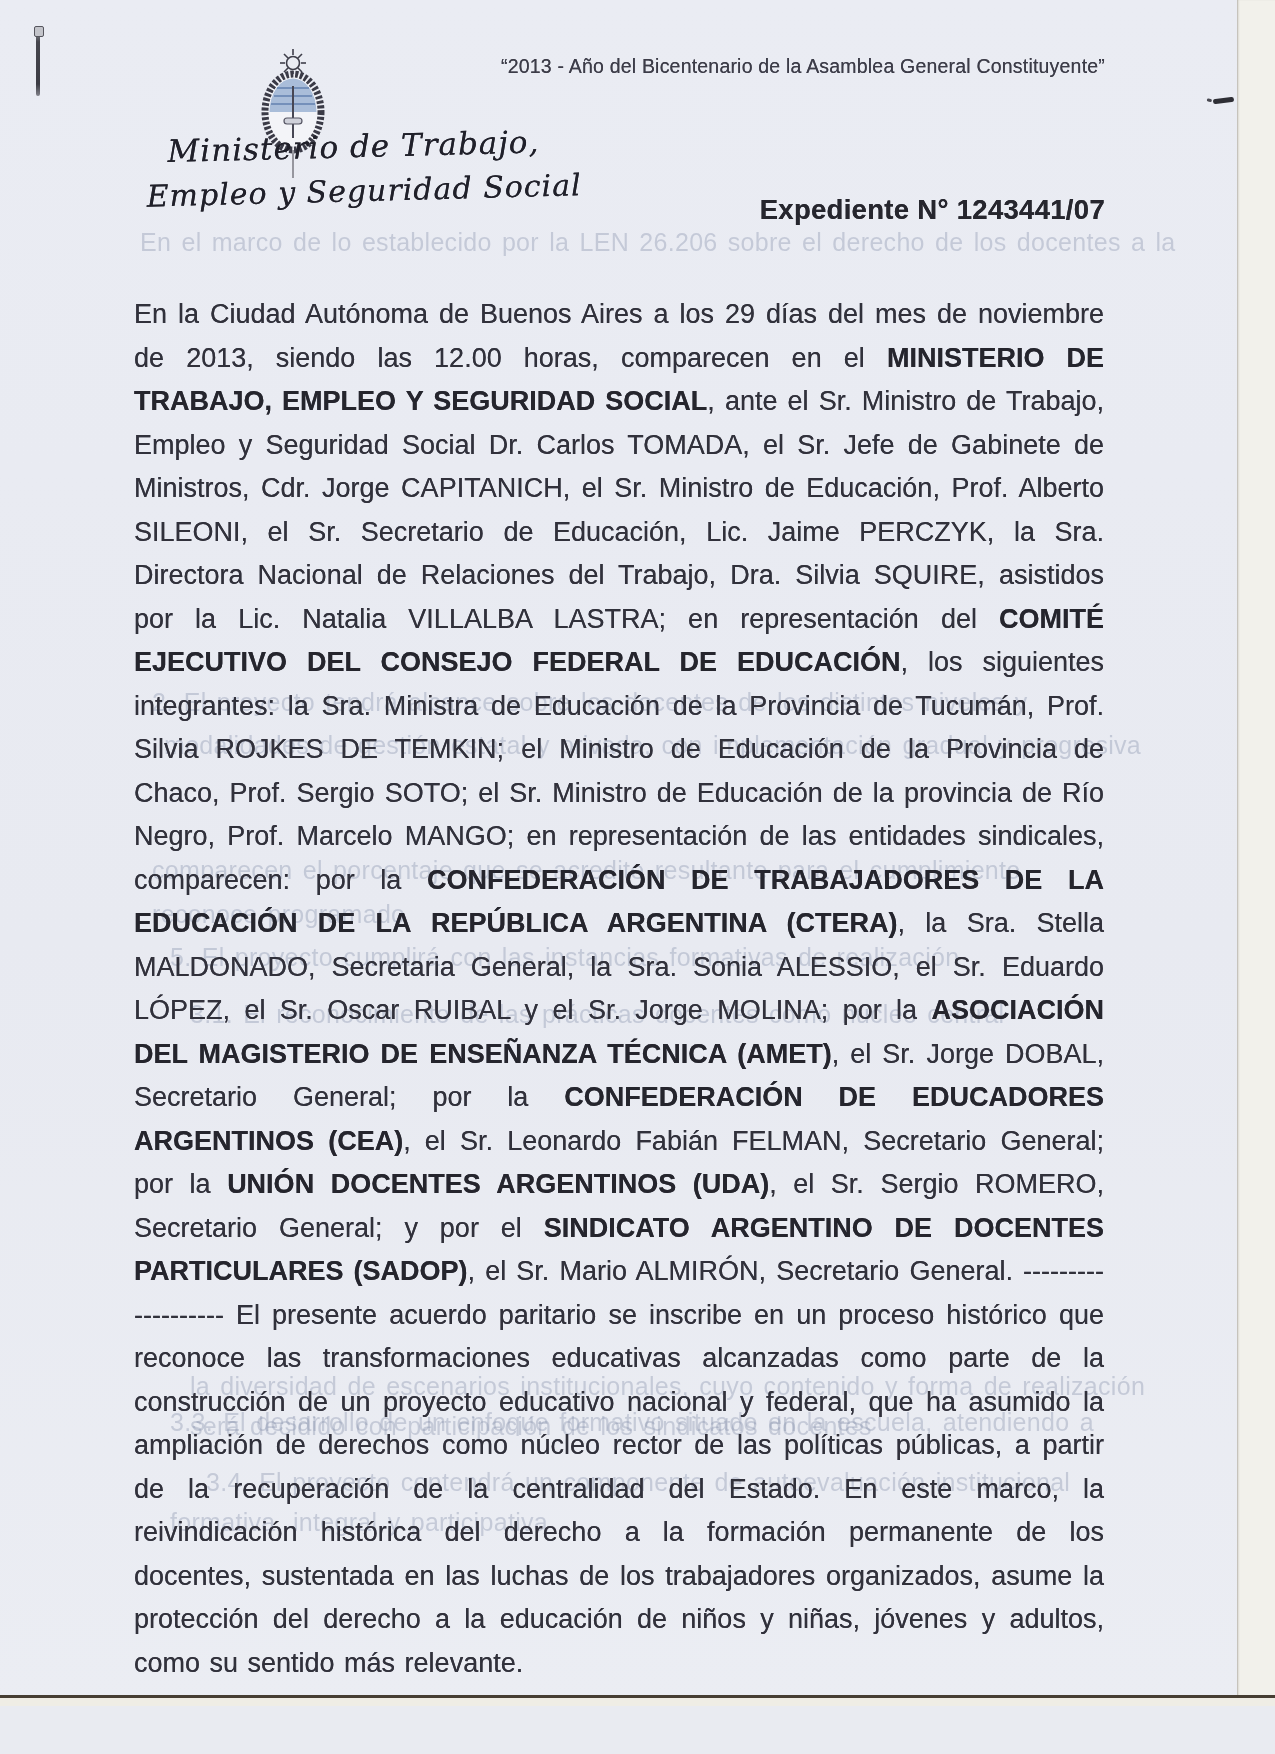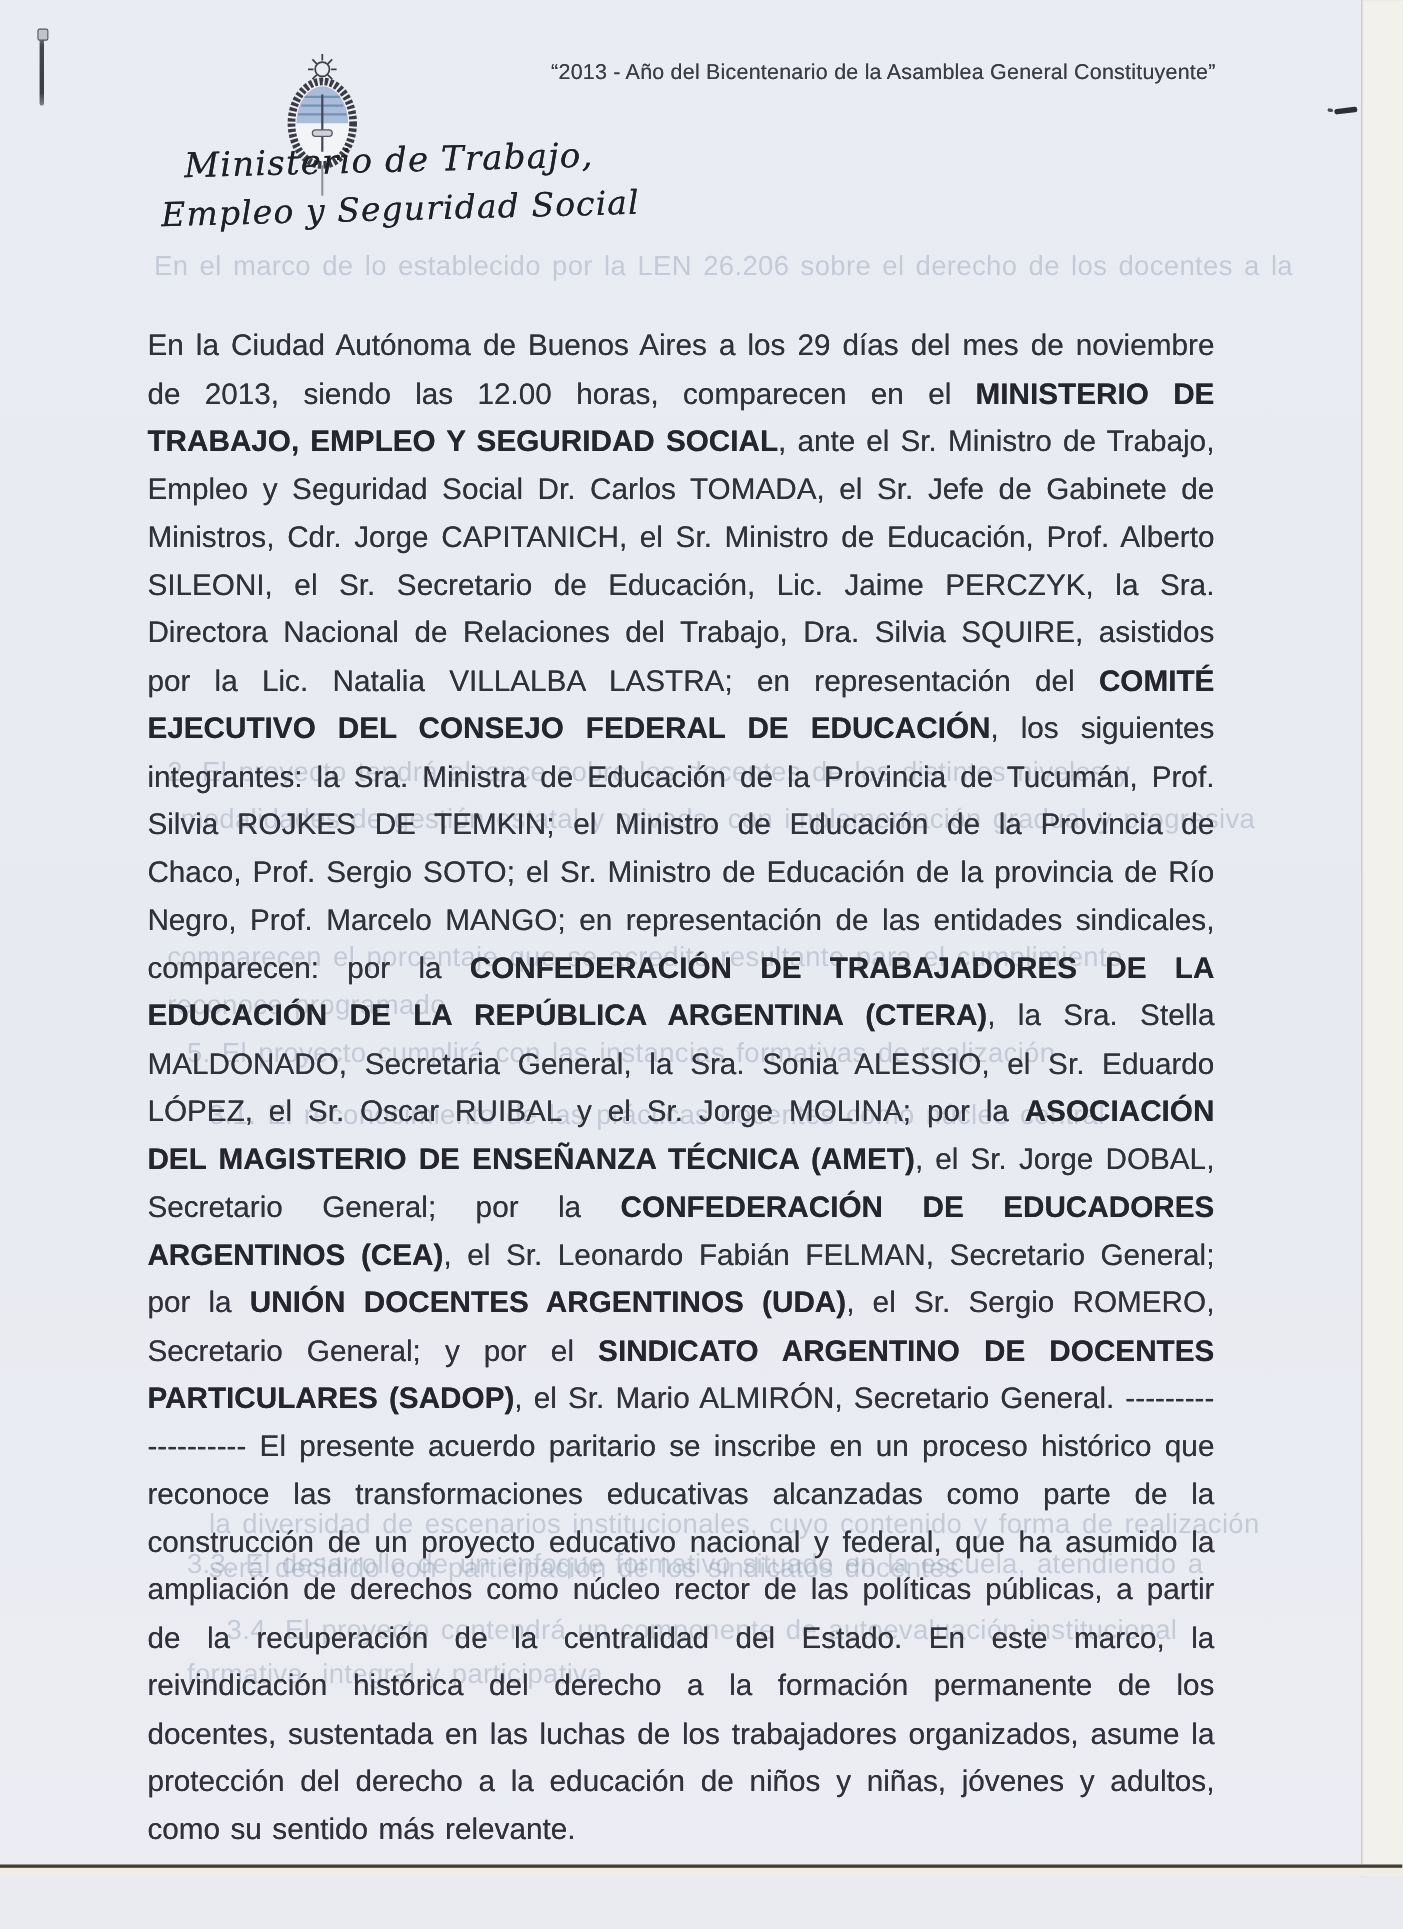--- a/index.html
+++ b/index.html
@@ -123,20 +123,21 @@
     </svg>
   </div>
 
   <div class="motto">“2013 - Año del Bicentenario de la Asamblea General Constituyente”</div>
 
   <div class="ministry">
     <div class="m1">Ministerio de Trabajo,</div>
     <div class="m2">Empleo y Seguridad Social</div>
   </div>
 
+  <div class="expediente">Expediente N° 1243441/07</div>
 
   <div id="ghost-lines">
       <div class="ghost" style="top: 228px; left: 140px;">En el marco de lo establecido por la LEN 26.206 sobre el derecho de los docentes a la</div>
       <div class="ghost" style="top: 688px; left: 152px;">2.  El proyecto tendrá  alcance  sobre  los  docentes  de  los  distintos  niveles  y</div>
       <div class="ghost" style="top: 731px; left: 152px; margin-left: 12px;">modalidades de gestión estatal y privada,  con implementación gradual y progresiva</div>
       <div class="ghost" style="top: 856px; left: 152px;">comparecen  el  porcentaje  que  se  acredite  resultante  para  el  cumplimiento</div>
       <div class="ghost" style="top: 900px; left: 152px;">reconoce  programado</div>
       <div class="ghost" style="top: 943px; left: 170px;">5.   El  proyecto  cumplirá  con  las  instancias  formativas  de  realización</div>
       <div class="ghost" style="top: 1000px; left: 190px;">3.1.  El  reconocimiento  de  las  prácticas  docentes  como  núcleo  central</div>
       <div class="ghost" style="top: 1408px; left: 170px;">3.3. El desarrollo de un enfoque formativo situado en la escuela,  atendiendo a</div>

